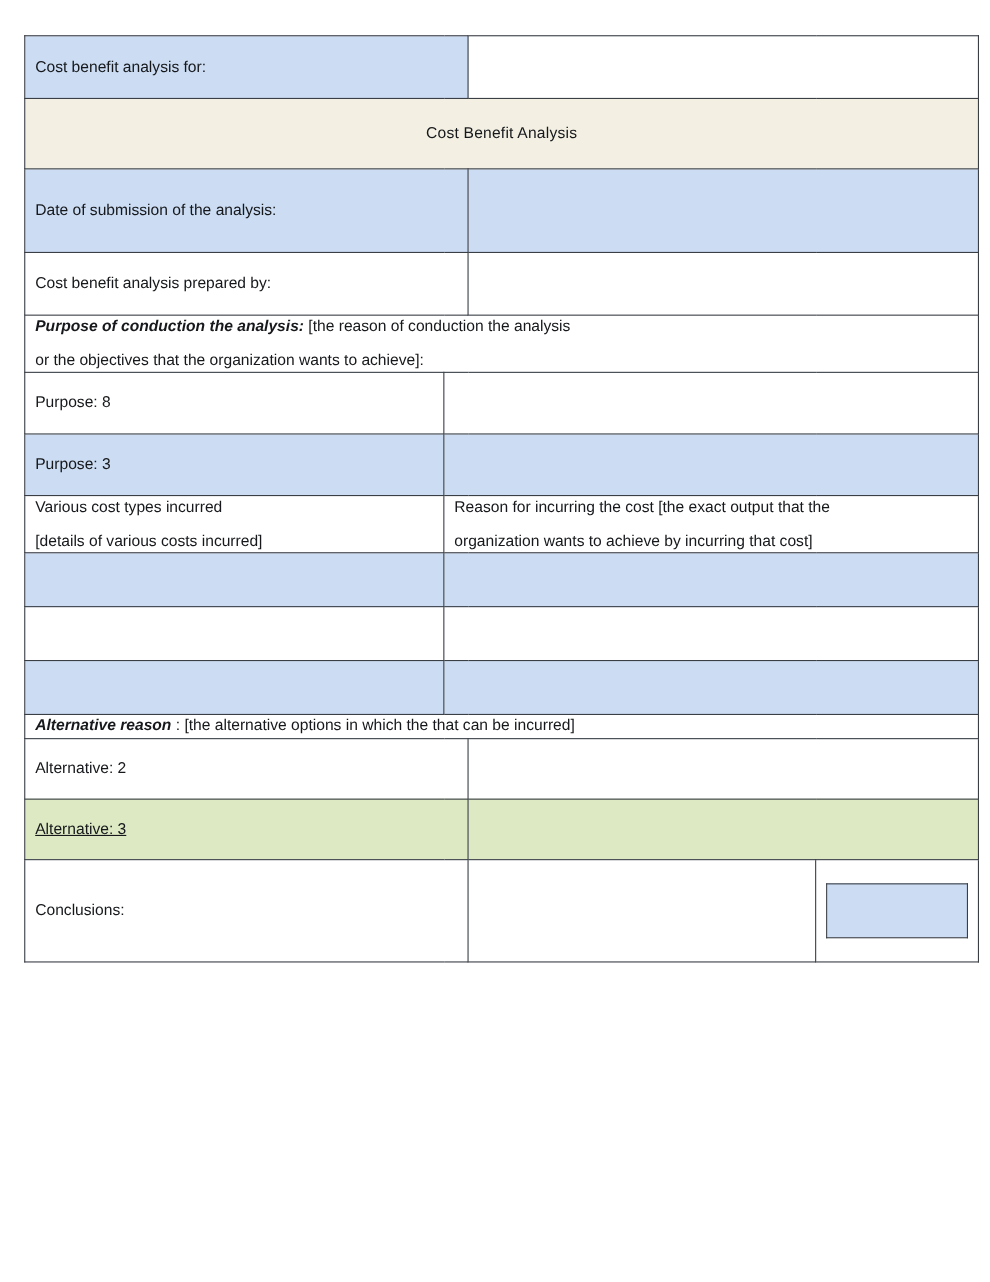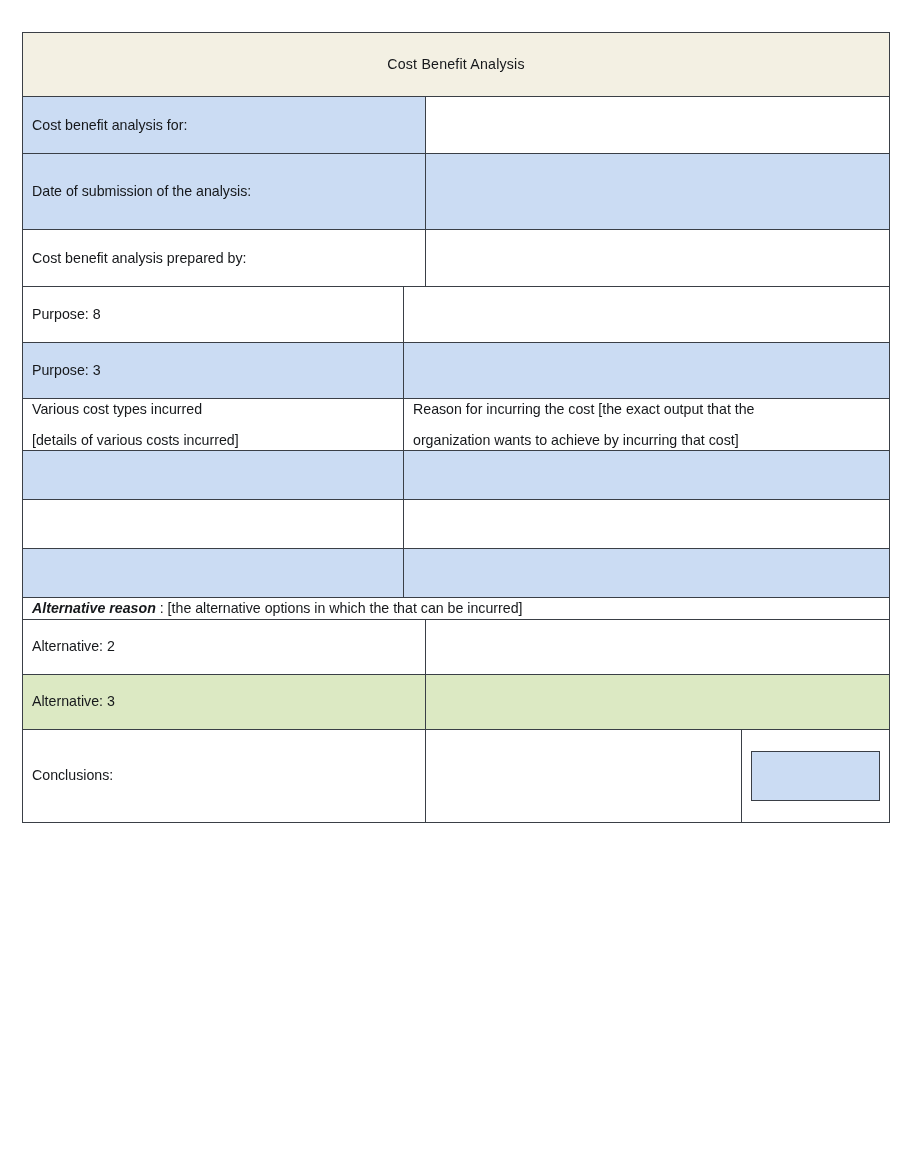--- a/index.html
+++ b/index.html
@@ -35,21 +35,21 @@
     font-size: 14.2px;
     color: #16181b;
     background: #ffffff;
     line-height: 1.45;
   }
 
   
   .fill-cream { background: #f3f0e3 !important; }
   .fill-blue  { background: #cbdcf3 !important; }
   .fill-teal  { background: #92cfe0 !important; }
-  .fill-green { background: #dce9c3 !important; }
+  .fill-green { background: #dce9c3 !important; text-decoration: underline; }
   .fill-white { background: #ffffff !important; }
 
   
   .title-cell {
     text-align: center;
     font-size: 30px;
     font-weight: 400;
     letter-spacing: .2px;
     color: #101214;
     height: 63px;
@@ -110,36 +110,42 @@
   <table class="cba">
     <colgroup>
       <col style="width:381px">
       <col style="width:22px">
       <col style="width:316px">
       <col style="width:148px">
     </colgroup>
 
     <tbody>
         <tr>
-      <td class="title-cell fill-cream" colspan="4">Cost Benefit Analysis</td>
-    </tr>
-
-    <tr>
       <td class="h-info fill-blue" colspan="2">Cost benefit analysis for:</td>
       <td class="h-info fill-white" colspan="2"></td>
     </tr>
+
+    <tr>
+      <td class="title-cell fill-cream" colspan="4">Cost Benefit Analysis</td>
+    </tr>
     <tr>
       <td class="h-date fill-blue" colspan="2">Date of submission of the analysis:</td>
       <td class="h-date fill-blue" colspan="2"></td>
     </tr>
     <tr>
       <td class="h-info fill-white" colspan="2">Cost benefit analysis prepared by:</td>
       <td class="h-info fill-white" colspan="2"></td>
     </tr>
 
+    <tr>
+      <td class="note-cell fill-white" colspan="4">
+        <span class="ln"><span class="lead">Purpose of conduction the analysis:</span><span> [the reason of conduction the analysis</span></span>
+        <span class="ln"> or the objectives that the organization wants to achieve]:</span>
+      </td>
+    </tr>
 
     <tr>
       <td class="h-purpose fill-white">Purpose: 8</td>
       <td class="h-purpose fill-white" colspan="3"></td>
     </tr>
     <tr>
       <td class="h-purpose fill-blue">Purpose: 3</td>
       <td class="h-purpose fill-blue" colspan="3"></td>
     </tr>
 

